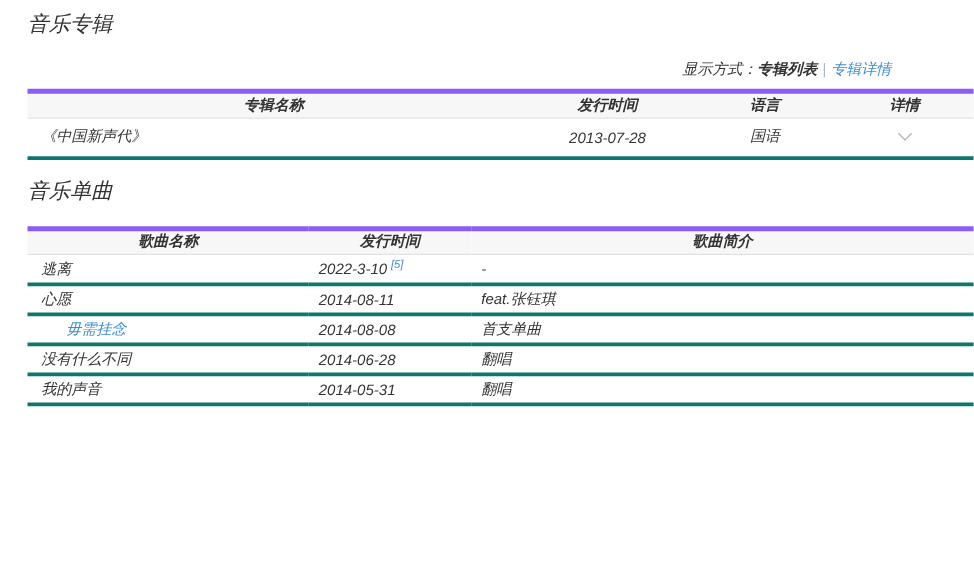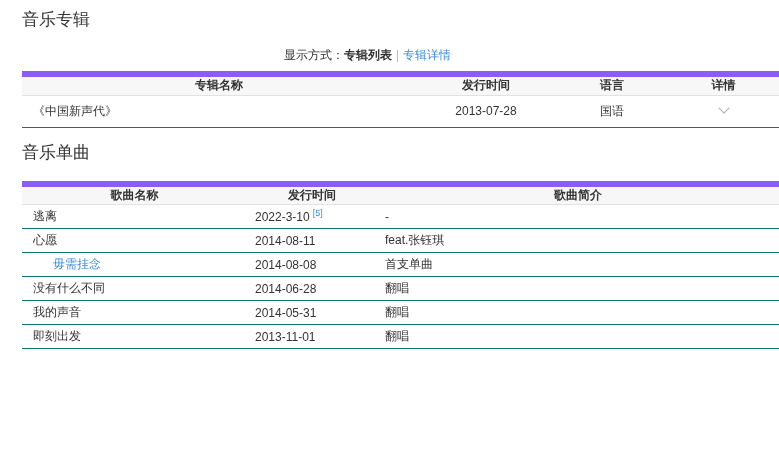--- a/index.html
+++ b/index.html
@@ -2,51 +2,51 @@
 <html><head>
 <meta charset="utf-8">
 <style>
   * { margin:0; padding:0; box-sizing:border-box; }
   html,body { background:#fff; }
   body {
     width:779px; height:460px; overflow:hidden;
     font-family:"Liberation Sans","DejaVu Sans",sans-serif;
     color:#333; font-size:12px;
   }
-  .page { padding:10px 0 0 22px; width:716px; }
+  .page { padding:10px 0 0 22px; width:716px;font-style:italic; }
 
   .section-title {
     font-size:17px; font-weight:400; color:#333;
     height:20px; line-height:20px;
   }
 
   .display-mode {
     margin-top:18px; height:14px; line-height:14px;
-    text-align:center; padding-right:3px; font-size:12px; color:#333;
+    text-align:right; padding-right:3px; font-size:12px; color:#333;
   }
   .display-mode .mode-active { font-weight:bold; color:#333; cursor:pointer; }
   .display-mode .mode-sep { color:#a9b7c6; margin:0 4px; }
   .display-mode .mode-link { color:#3c8cd7; text-decoration:none; cursor:pointer; }
 
   table {
     width:757px; border-collapse:collapse; table-layout:fixed;
     font-size:12px; color:#333;
   }
   .albums-table { margin-top:9px; }
   .singles-table { margin-top:18px; }
 
   th {
     background:#f7f7f7;
-    border-top:6px solid #8b5cf6;
+    border-top:4px solid #8b5cf6;
     border-bottom:1px solid #e2e2e2;
     height:21px; font-size:12px; font-weight:bold; color:#333;
     text-align:center; vertical-align:middle;
   }
   td {
-    border-bottom:1px solid #0f766e;
+    border-bottom:3px solid #0f766e;
     vertical-align:middle;
   }
   .albums-table td { height:32px; }
   .singles-table td { height:24px; }
 
   .cell-left  { text-align:left; padding-left:11px; }
   .cell-left2 { text-align:left; padding-left:8px; }
   .cell-center{ text-align:center; }
 
   .link { color:#3c8cd7; cursor:pointer;margin-left:20px; }
@@ -131,21 +131,16 @@
         <tr>
           <td class="cell-left"><span class="">没有什么不同</span></td>
           <td class="cell-left2"><span>2014-06-28</span></td>
           <td class="cell-left2">翻唱</td>
         </tr>
         <tr>
           <td class="cell-left"><span class="">我的声音</span></td>
           <td class="cell-left2"><span>2014-05-31</span></td>
           <td class="cell-left2">翻唱</td>
         </tr>
-        <tr>
-          <td class="cell-left"><span class="">即刻出发</span></td>
-          <td class="cell-left2"><span>2013-11-01</span></td>
-          <td class="cell-left2">翻唱</td>
-        </tr>
       </tbody>
   </table>
 
 </div>
 
 </body></html>

